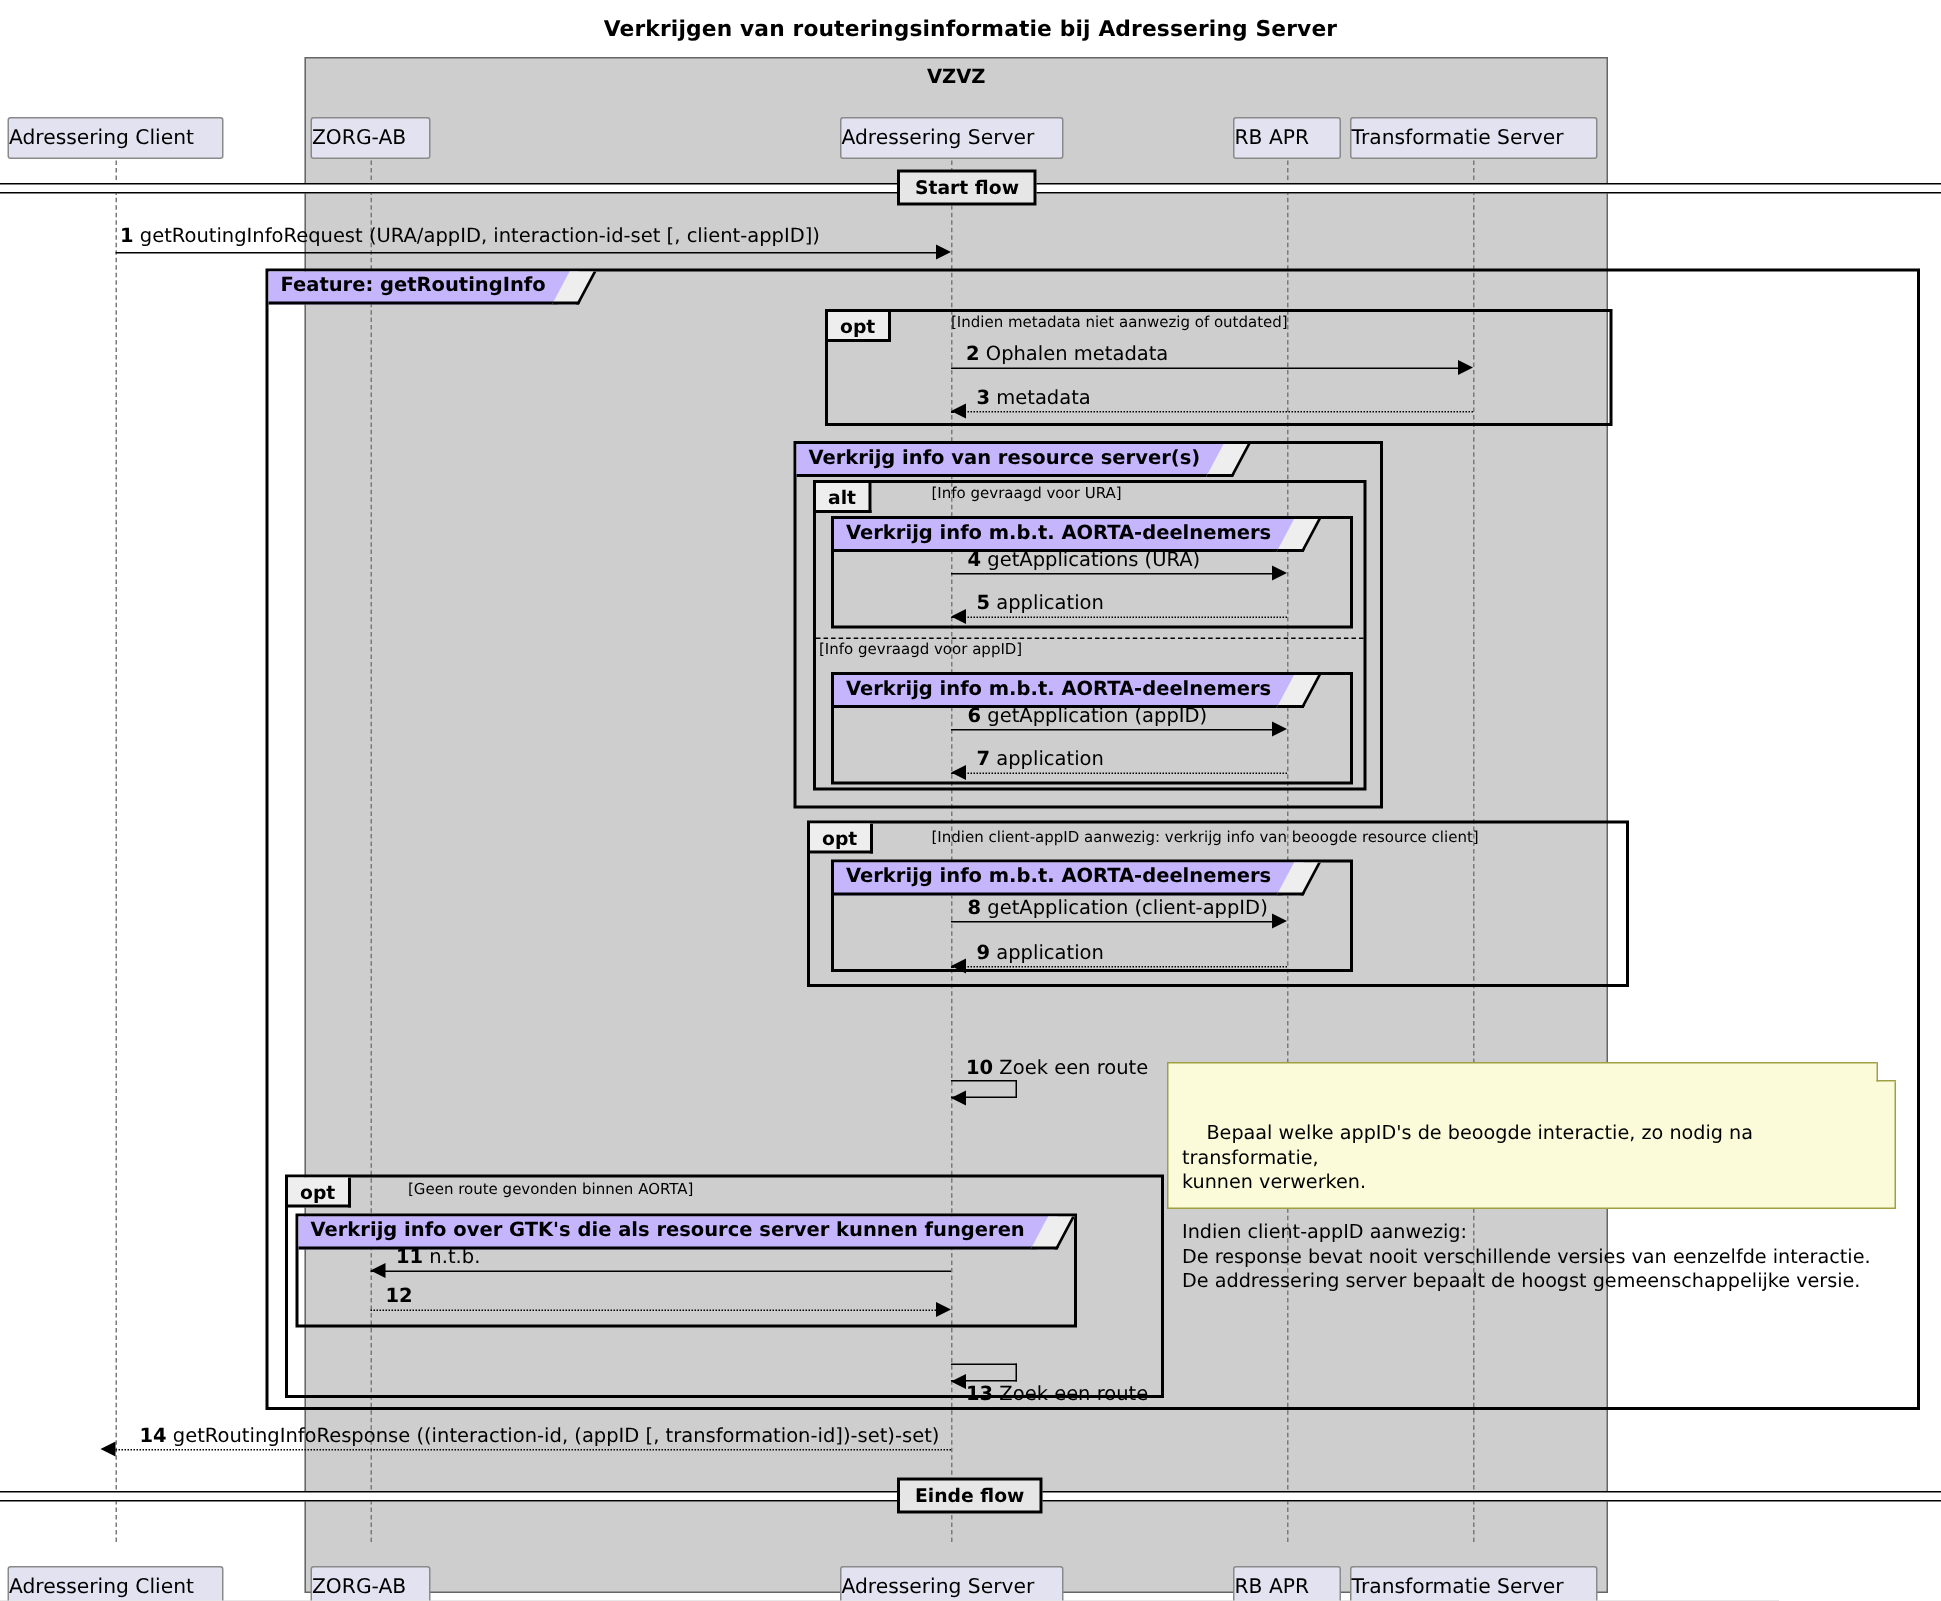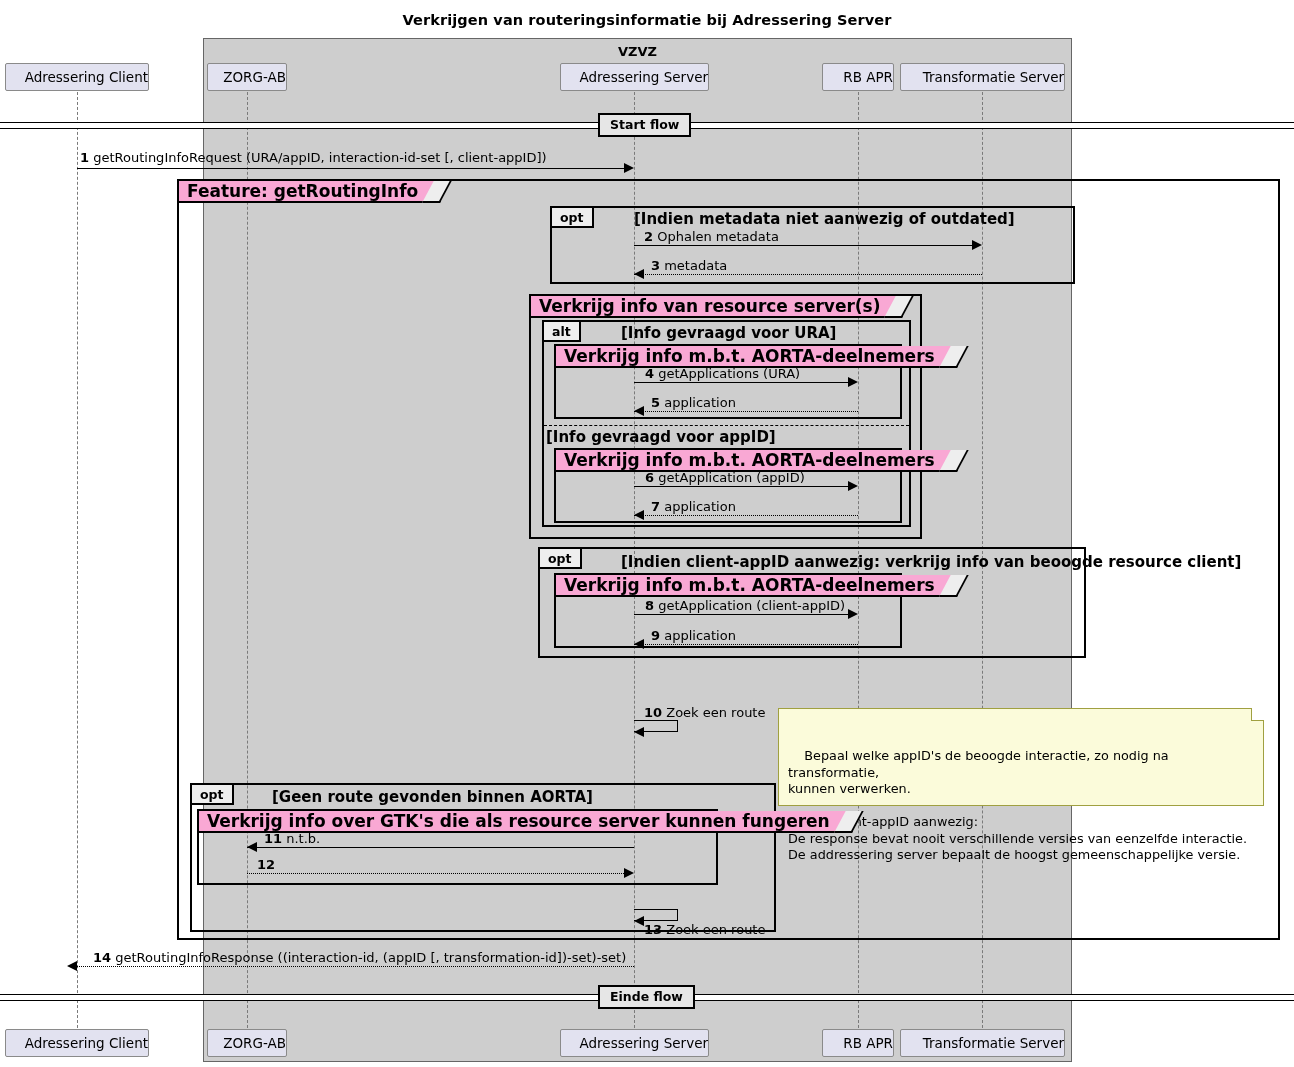--- a/index.html
+++ b/index.html
@@ -25,22 +25,23 @@
   .group-title{
     font-size:13px;font-weight:bold;text-align:center;width:100%;
     position:absolute;top:5px;left:0;
   }
 
   
   .participant{
     background:#E2E2F0;border:1px solid #8A8A8A;
     border-radius:2px;
     font-size:13.5px;line-height:26px;height:28px;
-    text-align:right;box-sizing:border-box;
+    text-align:left;box-sizing:border-box;
     white-space:nowrap;
+    margin-top:15px;
   }
 
   
   .lifeline{
     width:0;border-left:1px dashed #7A7A7A;
   }
   .divider-label{
     background:#E6E6E6;border:2px solid #000;
     font-size:12.5px;font-weight:bold;line-height:20px;height:24px;
     padding:0 10px;text-align:center;box-sizing:border-box;
@@ -56,37 +57,37 @@
     position:absolute;left:0;top:0;height:20px;
     background:#EEEEEE;
     font-size:12.5px;font-weight:bold;line-height:19px;
     padding:0 8px 0 8px;box-sizing:border-box;
     white-space:nowrap;
     border-right:2px solid #000;border-bottom:2px solid #000;
   }
   
   .tab-fold{
     position:absolute;top:0;height:22px;
-    background:#f9a8d4;
-    font-size:17px;font-weight:bold;line-height:20px;
+    background:#c4b5fd;
+    font-size:13px;font-weight:bold;line-height:20px;
     padding:0 22px 0 8px;box-sizing:border-box;white-space:nowrap;
     border-right:0;
   }
   .tab-fold::after{
     content:"";position:absolute;right:0;top:0;bottom:0;width:16px;
     background:#EEEEEE;
     border-bottom:2px solid #000;border-right:2px solid #000;
     transform:skewX(-28deg);transform-origin:bottom left;
   }
   .tab-fold-inner{
     border-bottom:2px solid #000;
     position:absolute;left:0;right:14px;bottom:0;height:0;
   }
   .frame-cond{
-    position:absolute;font-size:15px;font-weight:bold;white-space:nowrap;
+    position:absolute;font-size:10px;font-weight:normal;white-space:nowrap;
   }
   .alt-sep{
     position:absolute;height:0;border-top:1px dashed #000;
   }
 
   
   .msg-line{position:absolute;height:0;border-top:1px solid #000;}
   .msg-line.dotted{border-top:1px dotted #000;}
   .arrow-r,.arrow-l{position:absolute;width:0;height:0;}
   .arrow-r{

